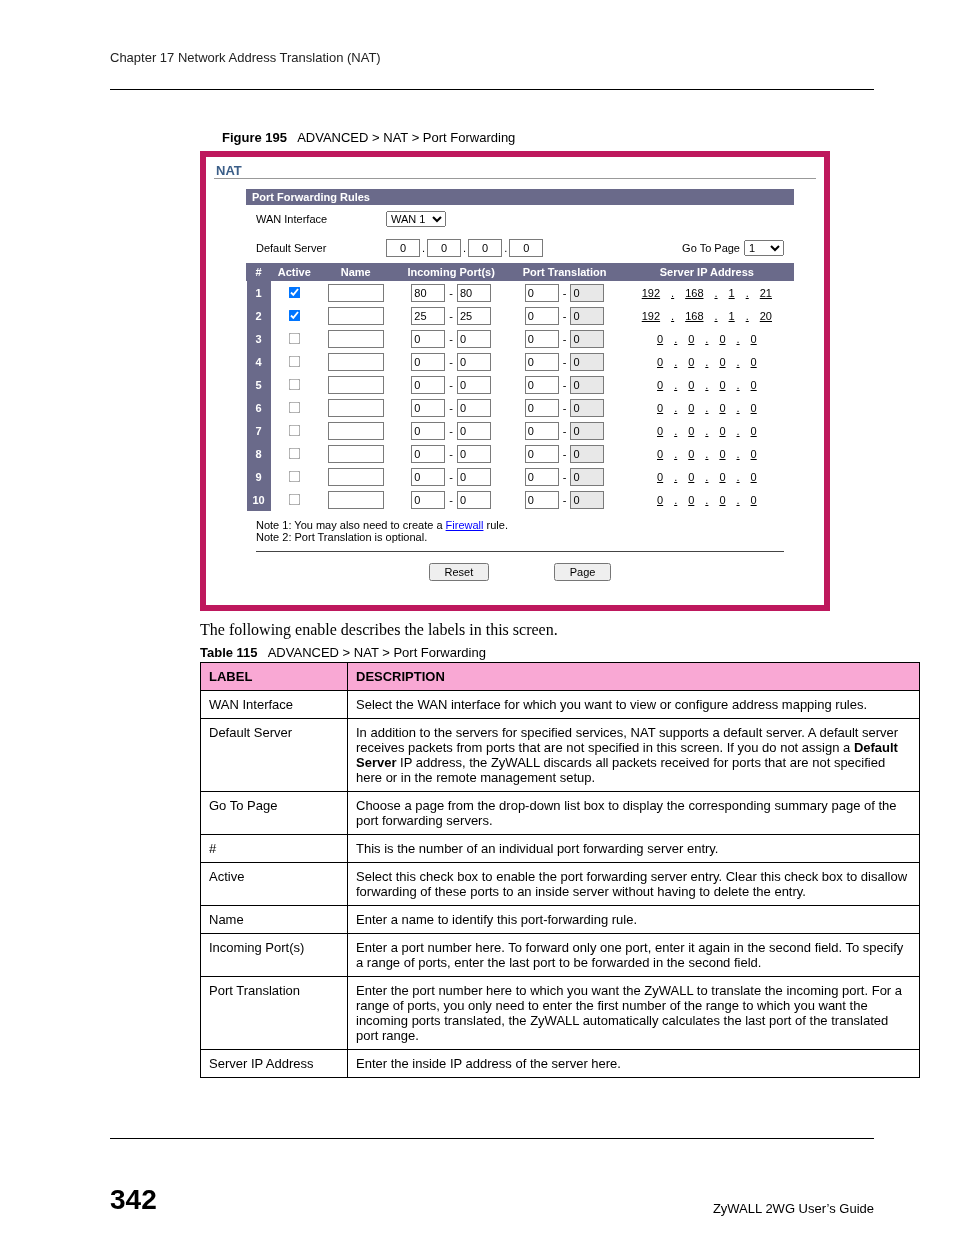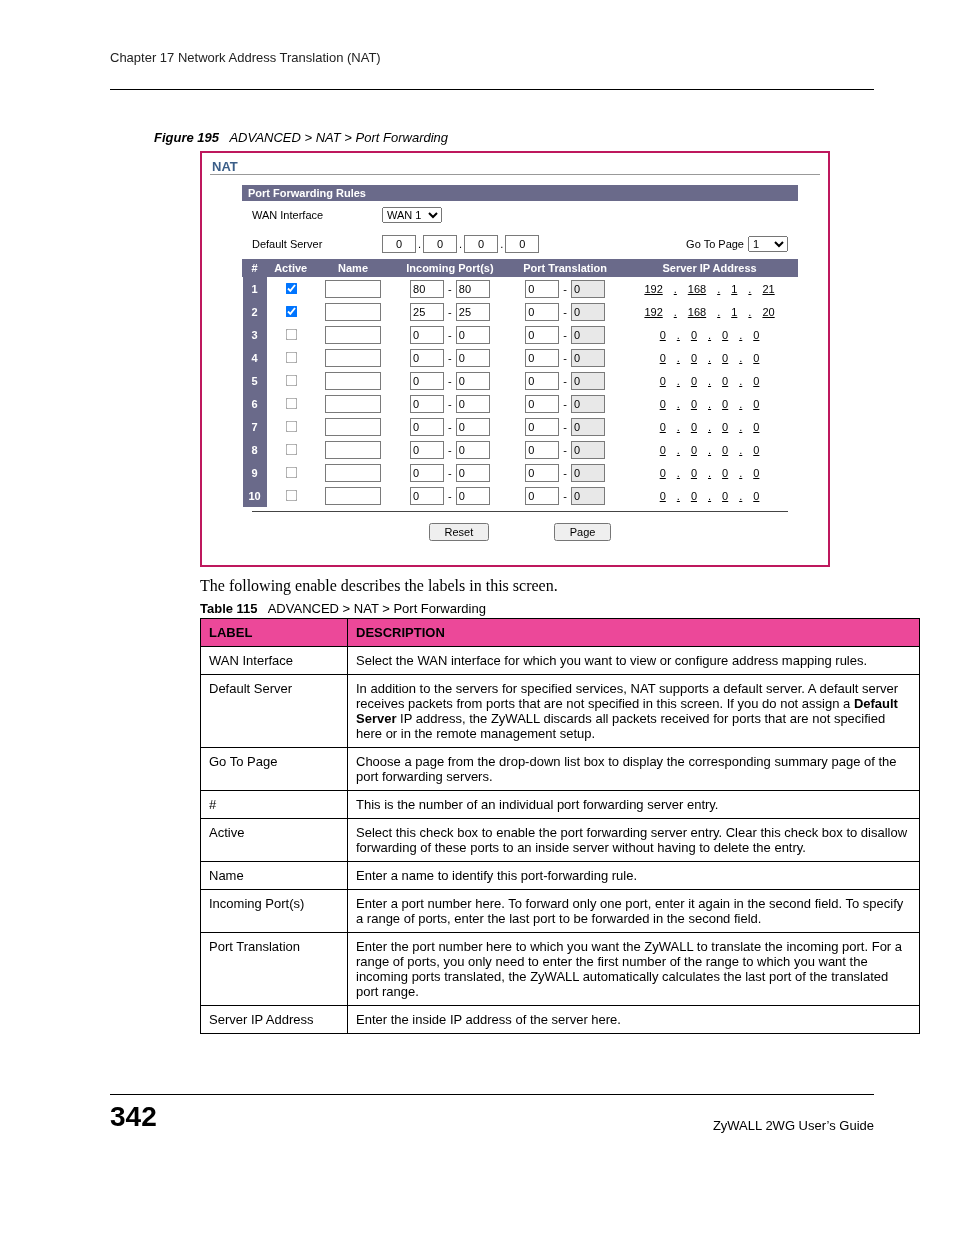--- a/index.html
+++ b/index.html
@@ -17,28 +17,27 @@
   }
   .running-header {
     font-size: 13px;
     color: #222;
     padding-bottom: 24px;
     border-bottom: 1px solid #000;
     margin-bottom: 40px;
   }
   .figure-caption {
     font-size: 13px;
-    margin-left: 44px;
+    margin-left: 112px;
     margin-bottom: 6px;
-    font-style: italic;
   }
   .figure-caption b { font-weight: bold; }
   .screenshot {
     margin-left: 90px;
-    border: 2px solid #be185d;
+    border: 6px solid #be185d;
     width: 630px;
     background:#fff;
     box-sizing:border-box;
   }
   .nat-title {
     color:#3b5e88;
     font-weight:bold;
     font-size:13px;
     padding:6px 10px 0 10px;
   }
@@ -112,28 +111,28 @@
     width:720px;
     font-size:13px;
   }
   table.desc th, table.desc td{
     border:1px solid #000;
     padding:6px 8px;
     text-align:left;
     vertical-align:top;
   }
   table.desc th{background:#fff;font-weight:bold;}
-  table.desc th.h{background:#ec4899;}
+  table.desc th.h{background:#f9a8d4;}
   .footer{
     display:flex;justify-content:space-between;align-items:flex-end;
     margin-top:60px;
     border-top:1px solid #000;
     padding-top:6px;
   }
-  .pagenum{font-size:28px;font-weight:bold;}
+  .pagenum{font-size:28px;font-weight:bold;margin-top:39px;}
   .guide{font-size:13px;}
   .dash{padding:0 4px;}
 </style>
 </head>
 <body>
 
 <div class="page">
   <div class="running-header">Chapter 17 Network Address Translation (NAT)</div>
 
   <div class="figure-caption">
@@ -341,20 +340,24 @@
                   <span>0</span>
                   <span>.</span>
                   <span>0</span>
                   <span>.</span>
                   <span>0</span>
                 </span></td>
             </tr>
           </tbody>
       </table>
 
+      <div class="notes">
+        <span>Note 1: You may also need to create a </span><a href="#">Firewall</a><span> rule.</span><br>
+        <span>Note 2: Port Translation is optional.</span>
+      </div>
       <div class="hr"></div>
       <div class="btn-row">
         <button>Reset</button>
         <button>Page</button>
       </div>
     </div>
   </div>
 
   <div class="body-text">The following enable describes the labels in this screen.</div>
 

